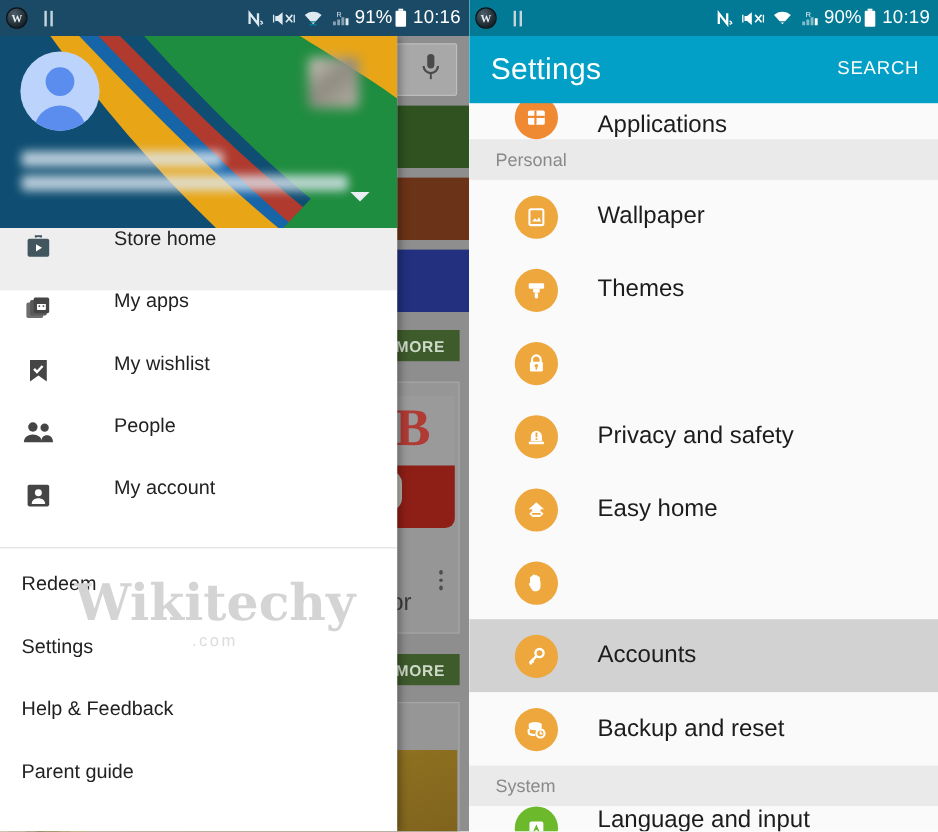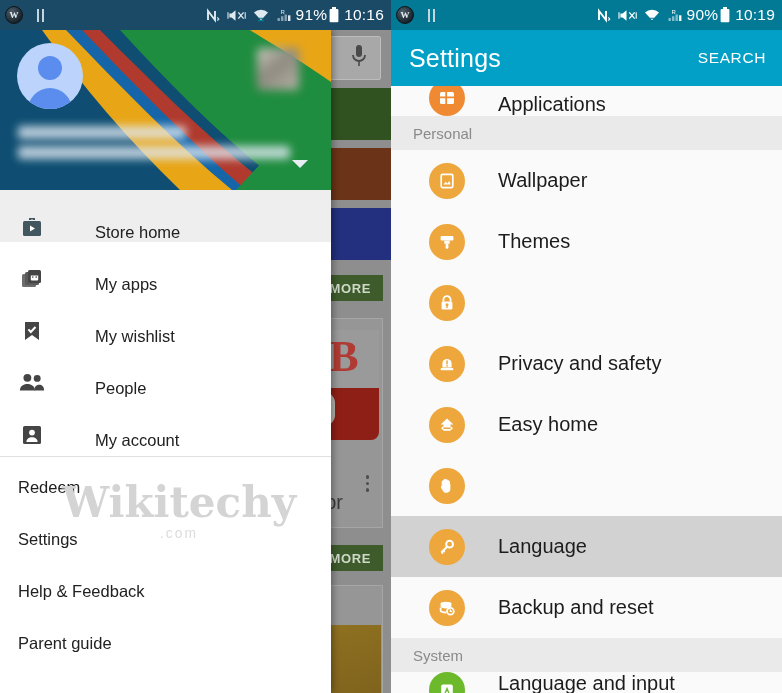--- a/index.html
+++ b/index.html
@@ -166,21 +166,21 @@
   .chev-down {
     position: absolute; right: 23px; bottom: 22px;
     width: 0; height: 0;
     border-left: 8px solid transparent;
     border-right: 8px solid transparent;
     border-top: 8px solid #e9eef2;
   }
 
   .drawer-list { background: #ffffff; }
   .drw-item {
-    display: flex; align-items: flex-end;
+    display: flex; align-items: flex-start;
     height: 52px; padding-left: 17px;
   }
   .drw-item.selected { background: #eeeeee; }
   .drw-icon {
     width: 30px; height: 30px;
     display: flex; align-items: center; justify-content: center;
     flex: 0 0 30px;
   }
   .drw-icon svg { display: block; }
   .drw-label {
@@ -545,21 +545,21 @@
       </div>
 
       <div class="set-row highlight">
         <span class="set-icon">
           <svg width="20" height="20" viewBox="0 0 20 20">
             <circle cx="12.6" cy="7.2" r="3.4" fill="none" stroke="#ffffff" stroke-width="2"></circle>
             <path d="M10.3 9.6 4.4 15.4" stroke="#ffffff" stroke-width="2.1"></path>
             <path d="M6.2 13.6l1.5 1.5M4.6 15.2l1.4 1.4" stroke="#ffffff" stroke-width="1.8"></path>
           </svg>
         </span>
-        <span class="set-label">Language</span>
+        <span class="set-label">Accounts</span>
       </div>
 
       <div class="set-row">
         <span class="set-icon">
           <svg width="20" height="20" viewBox="0 0 20 20">
             <ellipse cx="9" cy="5.6" rx="5.4" ry="1.9" fill="#ffffff"></ellipse>
             <path d="M3.6 5.6v3c0 1 2.4 1.9 5.4 1.9s5.4-.9 5.4-1.9v-3" fill="#ffffff"></path>
             <path d="M3.6 9.6v3c0 1 2.4 1.9 5.4 1.9" fill="none" stroke="#ffffff" stroke-width="1.8"></path>
             <circle cx="13.4" cy="13.2" r="3.4" fill="none" stroke="#ffffff" stroke-width="1.8"></circle>
             <path d="M13.4 11.4v2h1.6" stroke="#ffffff" stroke-width="1.4" fill="none"></path>

